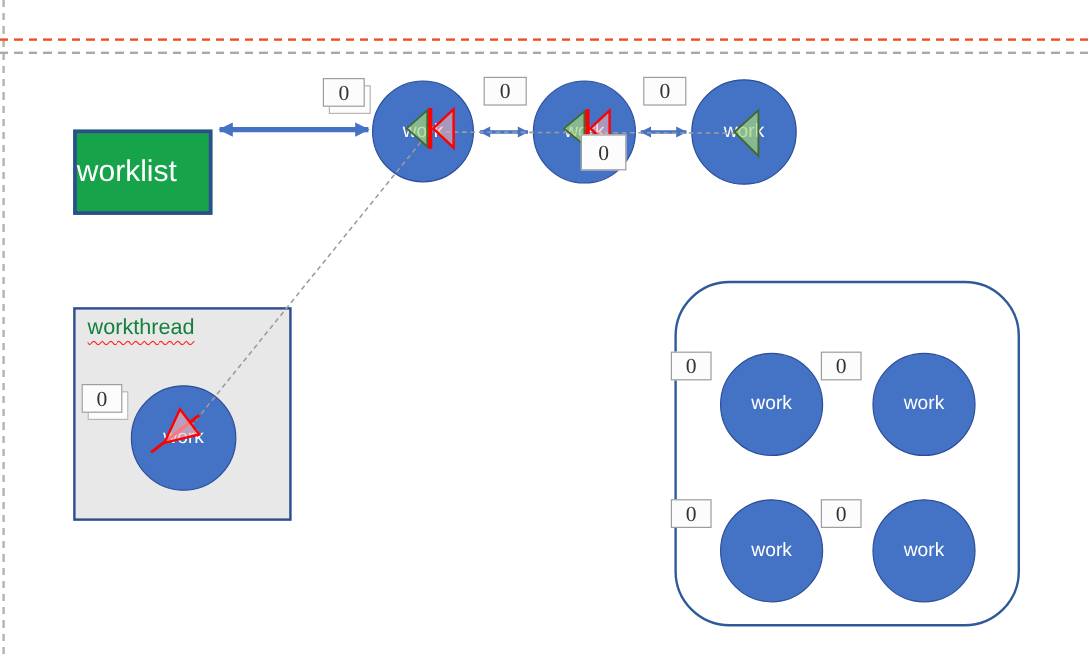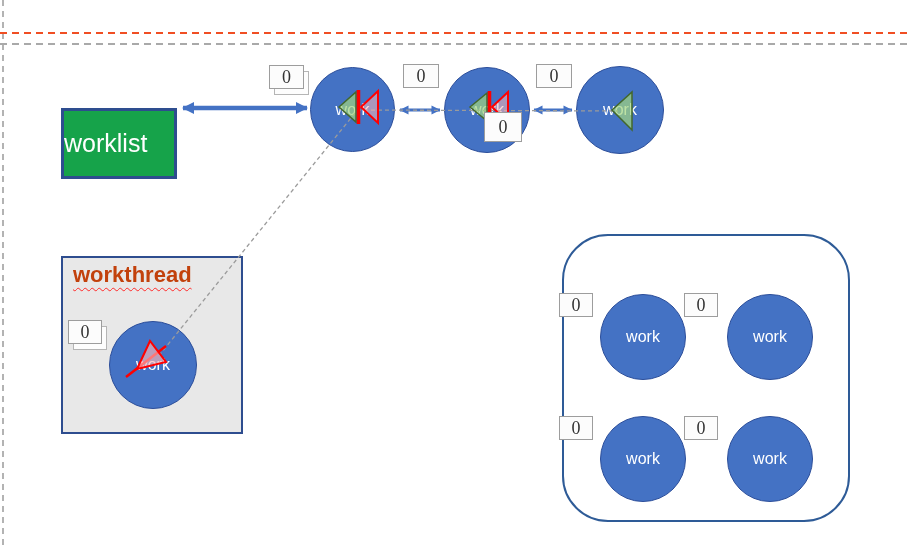--- a/index.html
+++ b/index.html
@@ -21,22 +21,22 @@
   .worklist-rect{left:61px;top:72px;width:116px;height:71px;background:#16a34a;
     border:3px solid #2e4d8f;box-sizing:border-box;display:flex;align-items:center;justify-content:flex-start;margin-top:36px;}
   .worklist-rect span{color:#fff;font-size:25px;}
 
   .circle{border-radius:50%;background:#4472c4;border:1.5px solid #2c4e9a;box-sizing:border-box;
     display:flex;align-items:center;justify-content:center;}
   .circle span{color:#fff;font-size:16px;}
 
   .wt-box{left:61px;top:256px;width:182px;height:178px;background:#e8e8e8;
     border:2.5px solid #2e4d8f;box-sizing:border-box;}
-  .wt-title{left:73px;top:262px;font-size:22px;color:#c2410c;
-    text-decoration:underline wavy #ff2a2a;text-decoration-thickness:1px;text-underline-offset:5px;font-weight:bold;}
+  .wt-title{left:73px;top:262px;font-size:18px;color:#15803d;
+    text-decoration:underline wavy #ff2a2a;text-decoration-thickness:1px;text-underline-offset:5px;}
 
   .delay-box{left:562px;top:234px;width:288px;height:288px;background:#ffffff;
     border:2px solid #2e5b97;border-radius:46px;box-sizing:border-box;}
   .delay-title{left:587px;top:249px;font-size:27px;color:#a6a6a6;}
 
   
   .counter{width:34px;height:24px;background:#fcfcfc;border:1.5px solid #9d9d9d;box-sizing:border-box;
     font-family:"Liberation Serif",serif;font-size:18px;color:#333;
     display:flex;align-items:center;justify-content:center;}
   .counter-shadow{width:34px;height:24px;background:#fdfdfd;border:1.5px solid #b5b5b5;box-sizing:border-box;}

